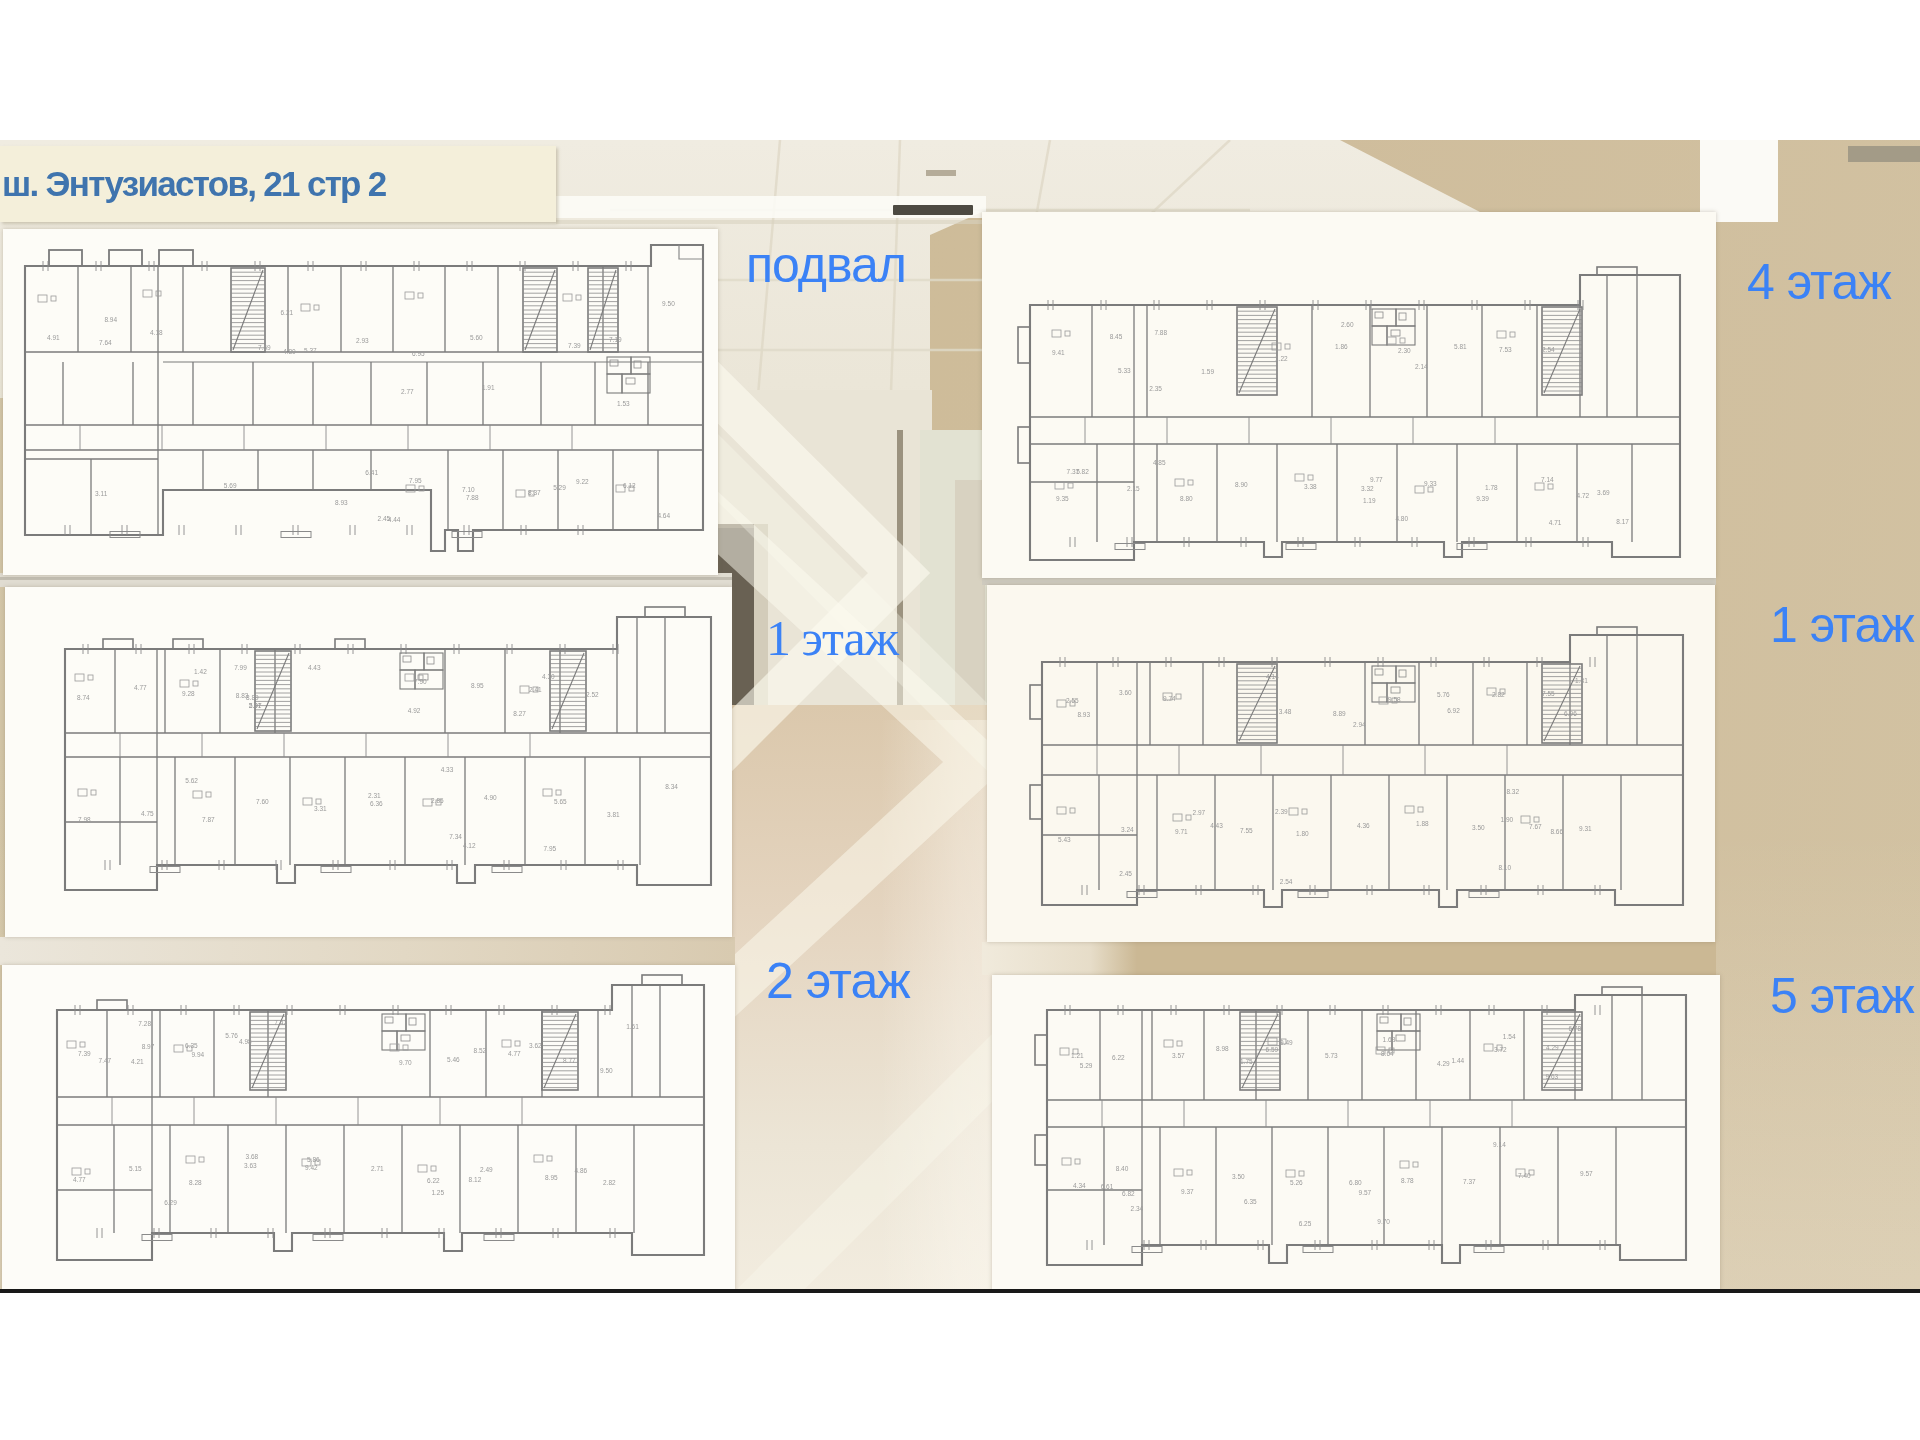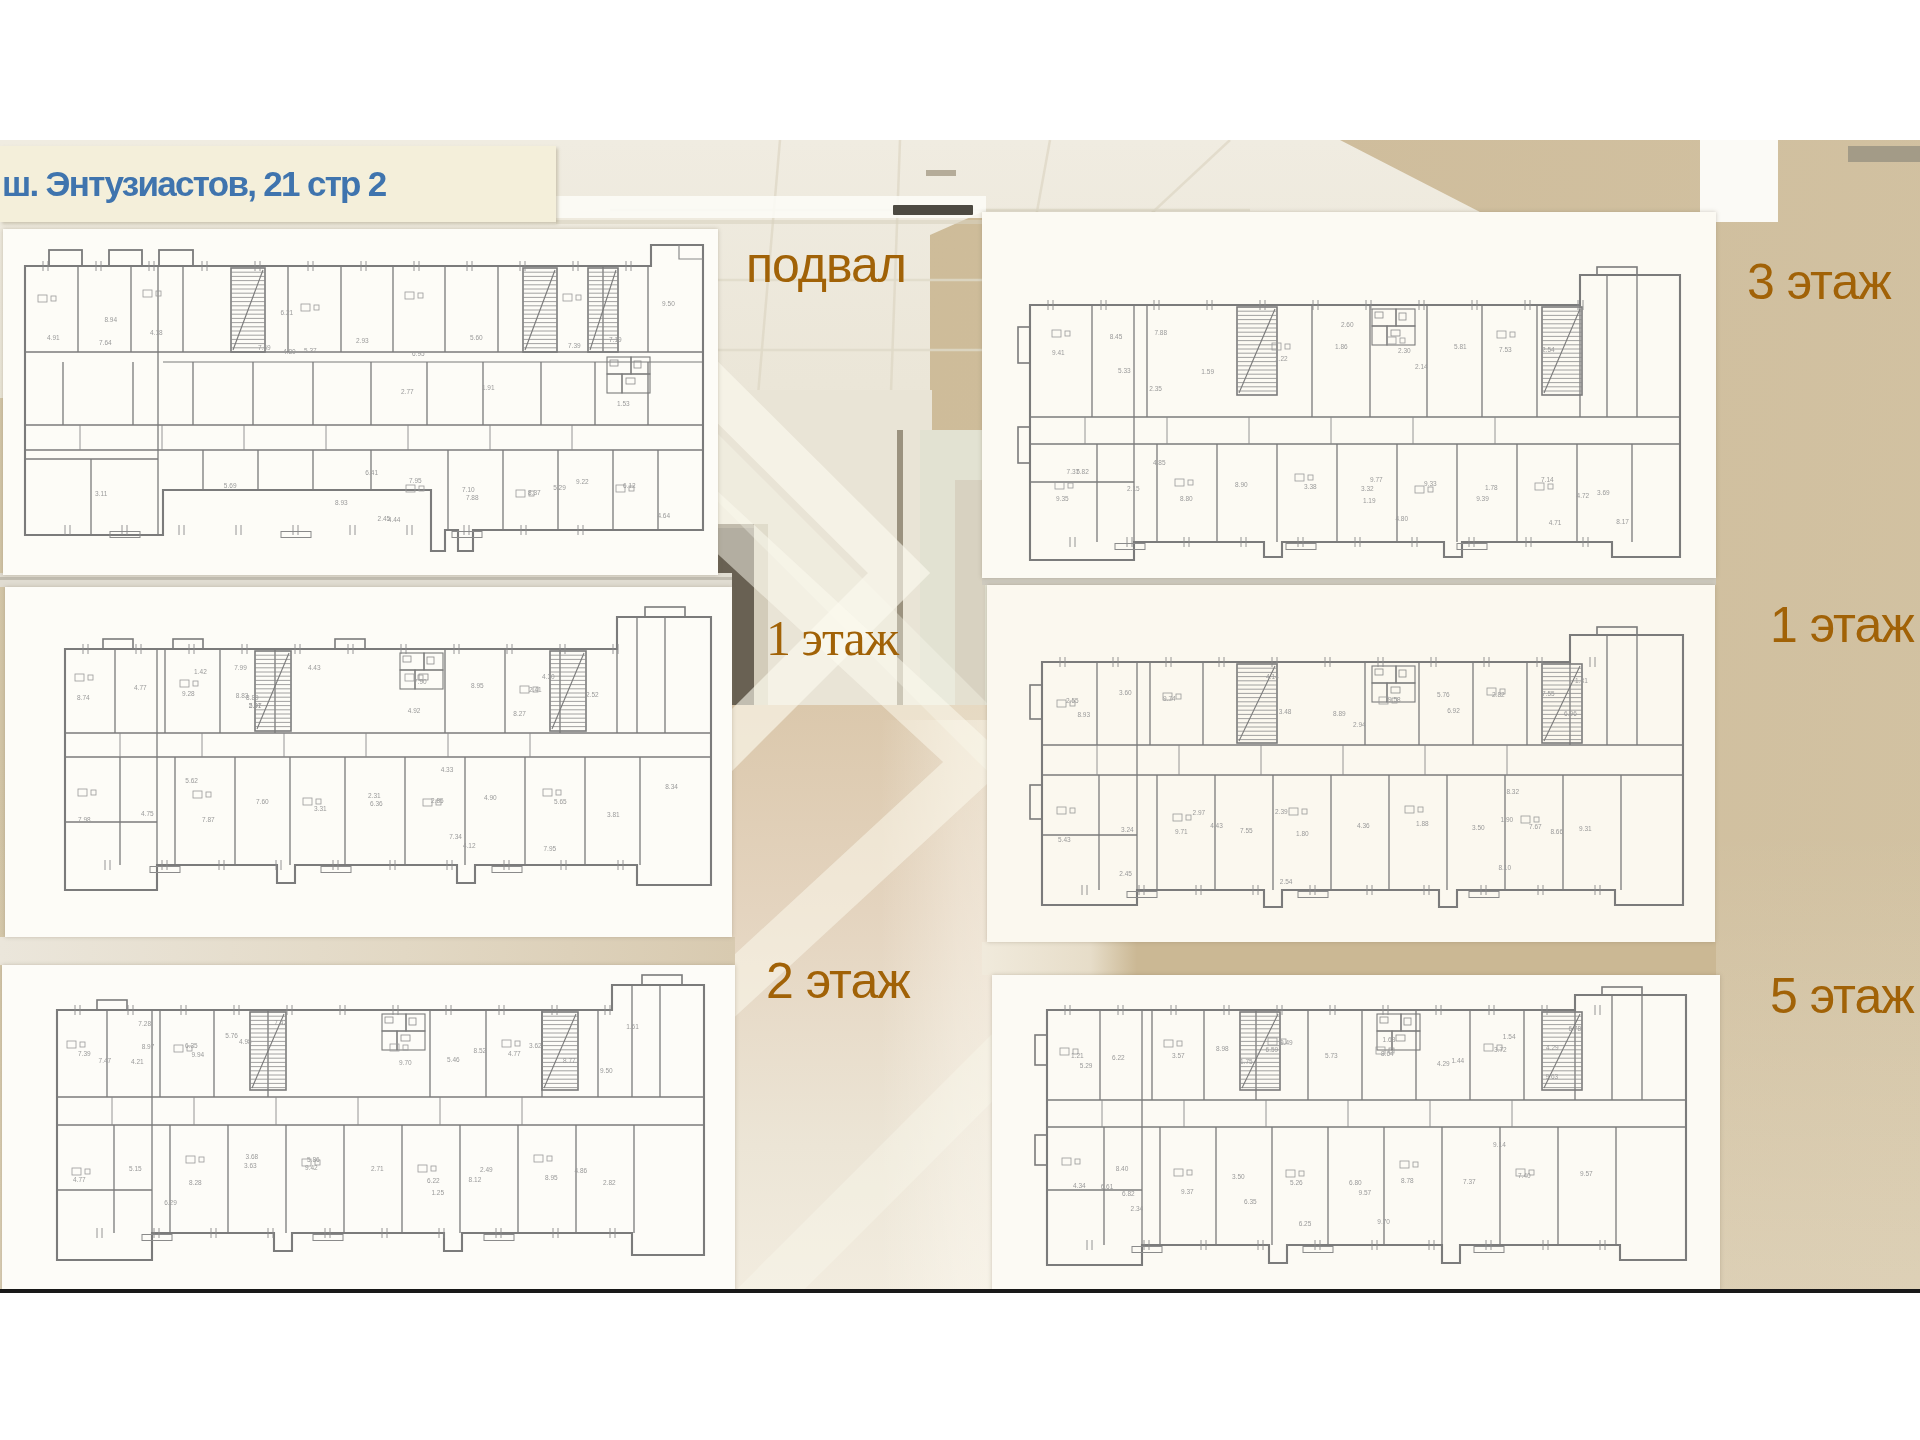--- a/index.html
+++ b/index.html
@@ -1,19 +1,19 @@
 <!DOCTYPE html>
 <html><head>
 <meta charset="utf-8">
 <style>
   html,body { margin:0; padding:0; width:1920px; height:1440px; background:#ffffff;
                font-family:"Liberation Sans", sans-serif; overflow:hidden; }
   .abs { position:absolute; }
   .panel { position:absolute; box-shadow:0 0 4px rgba(120,110,90,.35); }
-  .lbl { position:absolute; color:#a16207; font-size:50px; font-weight:400;
+  .lbl { position:absolute; color:#3b82f6; font-size:50px; font-weight:400;
           letter-spacing:-1px; white-space:nowrap; line-height:1; }
 </style>
 </head>
 <body>
 
 <div class="abs" style="left:0;top:140px;width:1920px;height:1152px;background:linear-gradient(180deg, rgba(255,252,244,0) 60%, rgba(255,252,244,0.25) 100%),linear-gradient(100deg,#d4c7a9 0%,#cdbb97 30%,#cfbd9c 62%,#d2c2a2 100%);"></div>
 
 <div class="abs" style="left:0;top:140px;width:1920px;height:440px;background:linear-gradient(180deg,#f0ece1 0%,#ebe6d8 55%,#e7e1d2 100%);clip-path:polygon(0 0,1340px 0,1480px 72px,982px 72px,930px 95px,930px 250px,730px 258px,0 258px);"></div>
 
 <svg class="abs" style="left:0;top:140px;" width="1920" height="400" viewBox="0 0 1920 400">
@@ -574,21 +574,21 @@
       <rect x="195" y="195" width="5" height="5" fill="none" stroke="#9a9a9a" stroke-width="0.8"></rect>
       <rect x="294" y="195" width="9" height="7" fill="none" stroke="#9a9a9a" stroke-width="0.8"></rect>
       <rect x="307" y="196" width="5" height="5" fill="none" stroke="#9a9a9a" stroke-width="0.8"></rect>
       <rect x="408" y="186" width="9" height="7" fill="none" stroke="#9a9a9a" stroke-width="0.8"></rect>
       <rect x="421" y="187" width="5" height="5" fill="none" stroke="#9a9a9a" stroke-width="0.8"></rect>
       <rect x="524" y="194" width="9" height="7" fill="none" stroke="#9a9a9a" stroke-width="0.8"></rect>
       <rect x="537" y="195" width="5" height="5" fill="none" stroke="#9a9a9a" stroke-width="0.8"></rect>
     </svg></div>
 
 <div class="lbl" style="left:746px;top:240px;">подвал</div>
-<div class="lbl" style="left:1747px;top:257px;">3 этаж</div>
+<div class="lbl" style="left:1747px;top:257px;">4 этаж</div>
 <div class="lbl" style="left:766px;top:613px;font-family:Liberation Serif, serif;">1 этаж</div>
 <div class="lbl" style="left:1770px;top:600px;">1 этаж</div>
 <div class="lbl" style="left:766px;top:956px;">2 этаж</div>
 <div class="lbl" style="left:1770px;top:971px;">5 этаж</div>
 
 <div class="abs" style="left:0;top:146px;width:556px;height:76px;background:#f4efda;box-shadow:2px 2px 3px rgba(150,140,110,.4);"></div>
 
 <div class="abs" style="left:2px;top:146px;width:556px;height:76px;line-height:76px;color:#3f74ae;font-size:35px;font-weight:700;letter-spacing:-1.7px;white-space:nowrap;overflow:hidden;">ш. Энтузиастов, 21 стр 2</div>
 
 <div class="abs" style="left:0;top:0;width:1920px;height:140px;background:#ffffff;"></div>

